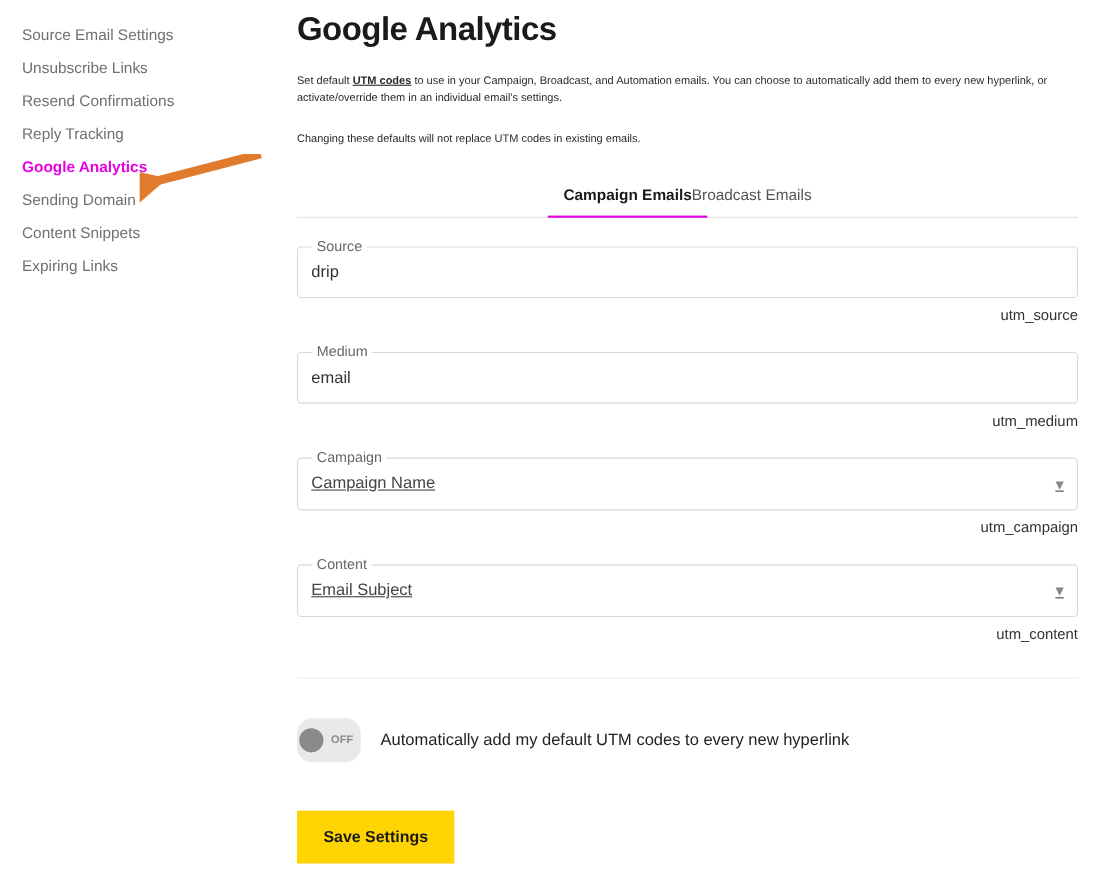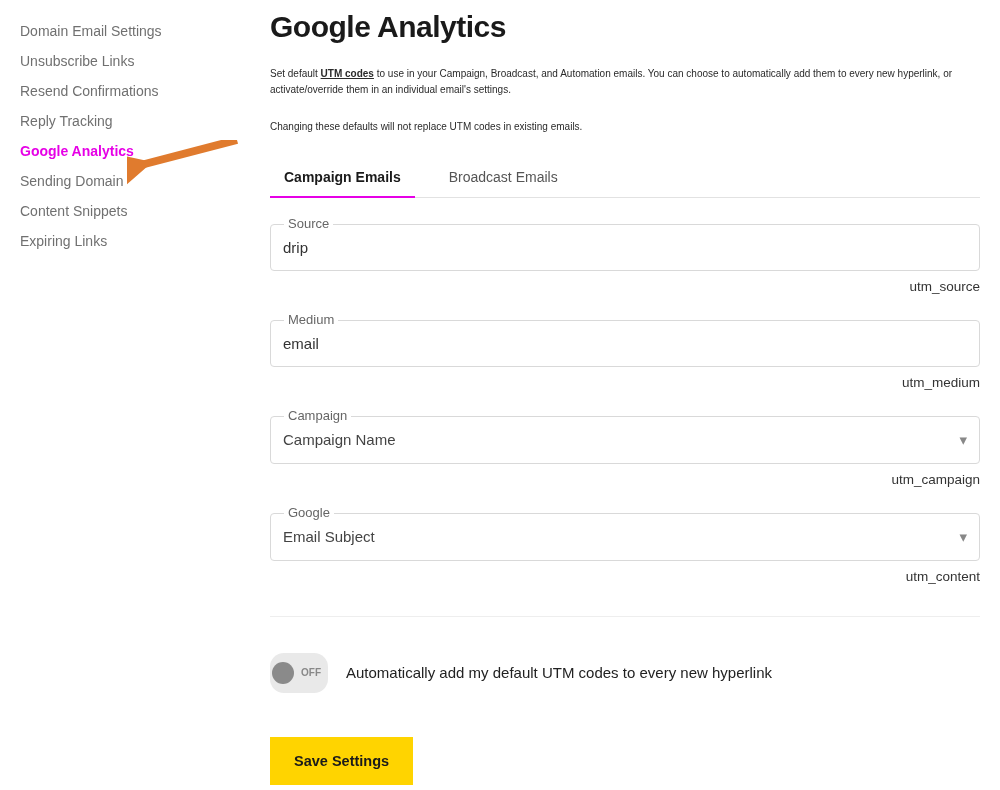--- a/index.html
+++ b/index.html
@@ -47,22 +47,22 @@
   .desc {
     font-size: 10px;
     color: #2a2a2a;
     line-height: 1.55;
     margin: 0 0 22px 0;
   }
   .desc .link { text-decoration: underline; font-weight: 700; }
   .tabs {
     display: flex;
     border-bottom: 1px solid #e2e2e2;
-    gap: 48px;
     padding: 0 14px;
+    justify-content: center;
   }
   .tab {
     font-size: 14px;
     color: #555;
     padding: 12px 0 12px 0;
     cursor: pointer;
     position: relative;
   }
   .tab.active {
     color: #1a1a1a;
@@ -92,21 +92,21 @@
     border: 1px solid #d9d9d9;
     border-radius: 4px;
     padding: 14px 12px;
     font-size: 15px;
     color: #333;
     background: #fff;
     display: flex;
     align-items: center;
     justify-content: space-between;
   }
-  .select { cursor: pointer; color: #444; }
+  .select { cursor: pointer; color: #444; text-decoration: underline; }
   .helper {
     text-align: right;
     font-size: 13.5px;
     color: #333;
     margin-top: 8px;
   }
   .toggle-row {
     display: flex;
     align-items: center;
     gap: 18px;
@@ -144,21 +144,21 @@
     color: #1a1a1a;
   }
   .chev { color: #888; }
 </style>
 </head>
 <body>
 
 <div class="wrap">
 
   <nav class="sidebar">
-    <div class="sidebar-item">Domain Email Settings</div>
+    <div class="sidebar-item">Source Email Settings</div>
     <div class="sidebar-item">Unsubscribe Links</div>
     <div class="sidebar-item">Resend Confirmations</div>
     <div class="sidebar-item">Reply Tracking</div>
     <div class="sidebar-item active">Google Analytics</div>
     <div class="sidebar-item">Sending Domain</div>
     <div class="sidebar-item">Content Snippets</div>
     <div class="sidebar-item">Expiring Links</div>
   </nav>
 
   <svg class="arrow" width="120" height="50">
@@ -198,21 +198,21 @@
     <div class="field">
       <span class="field-label">Campaign</span>
       <div class="select">
         <span>Campaign Name</span>
         <span class="chev">▾</span>
       </div>
       <div class="helper">utm_campaign</div>
     </div>
 
     <div class="field">
-      <span class="field-label">Google</span>
+      <span class="field-label">Content</span>
       <div class="select">
         <span>Email Subject</span>
         <span class="chev">▾</span>
       </div>
       <div class="helper">utm_content</div>
     </div>
 
     <div class="toggle-row">
       <div class="toggle">
         <div class="knob"></div>

